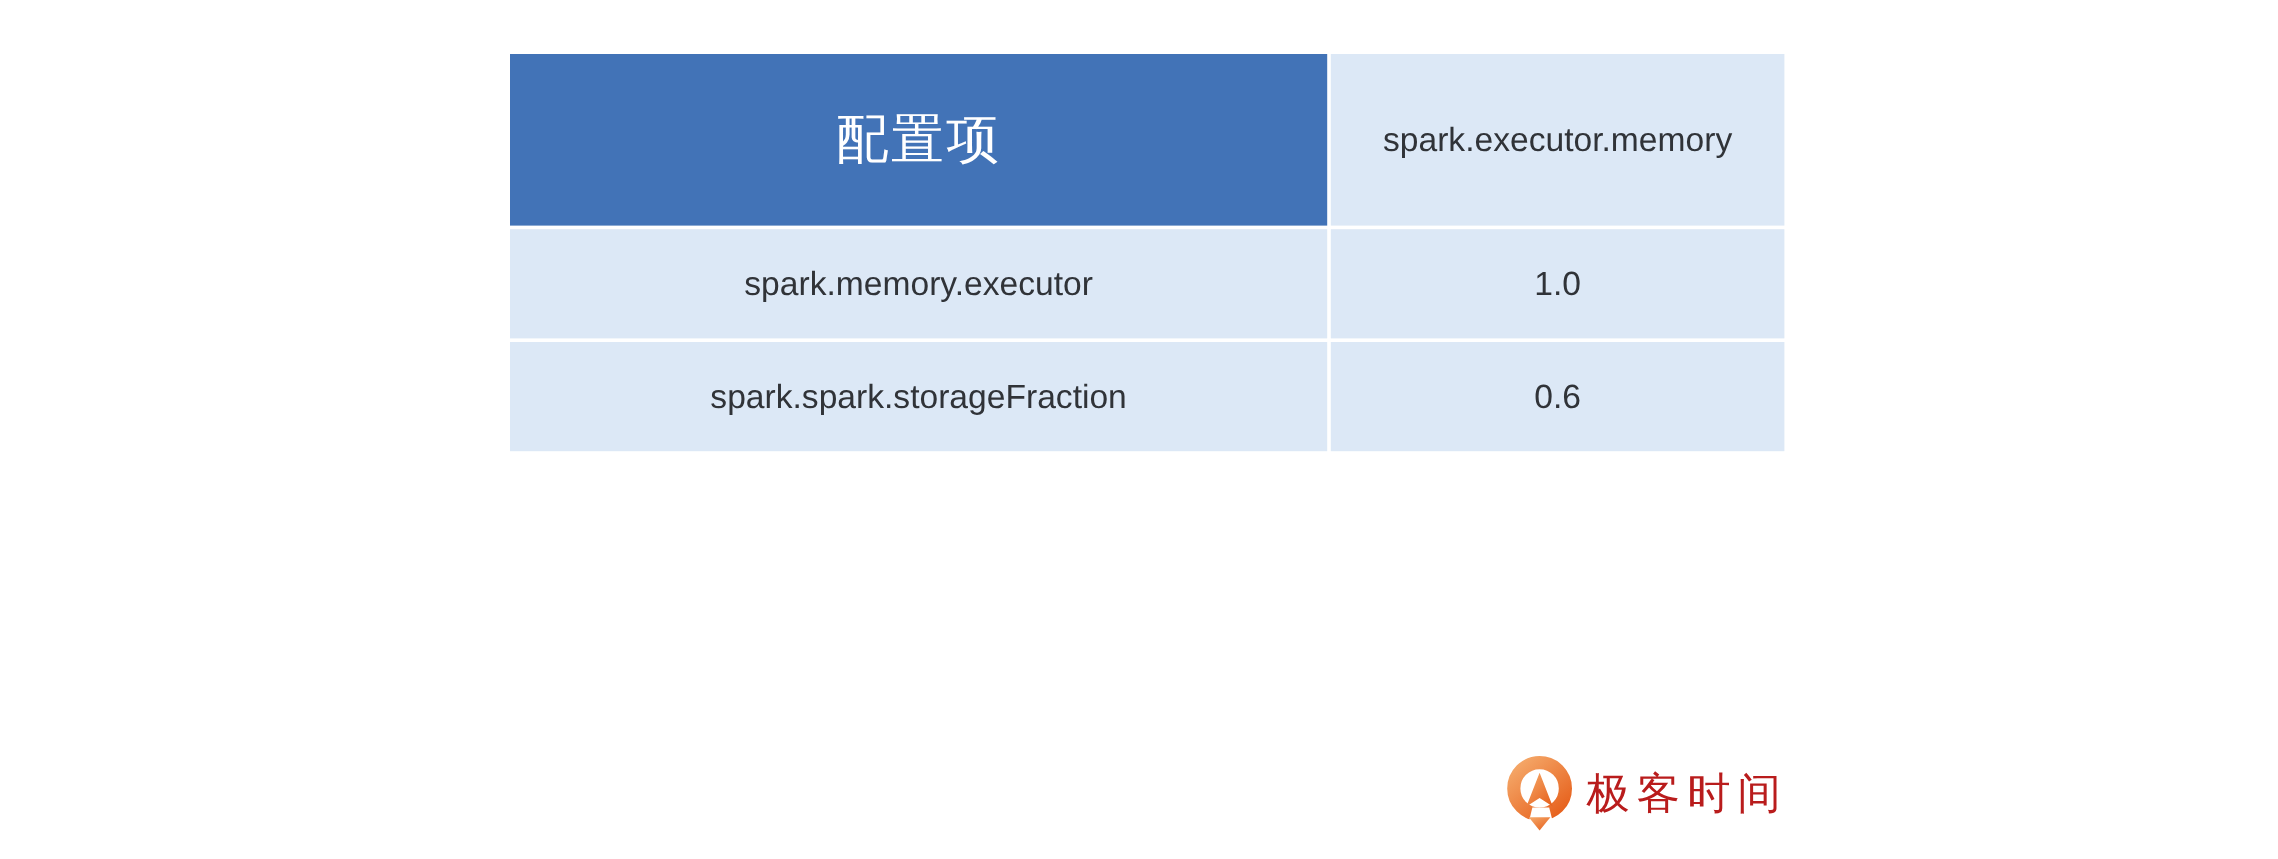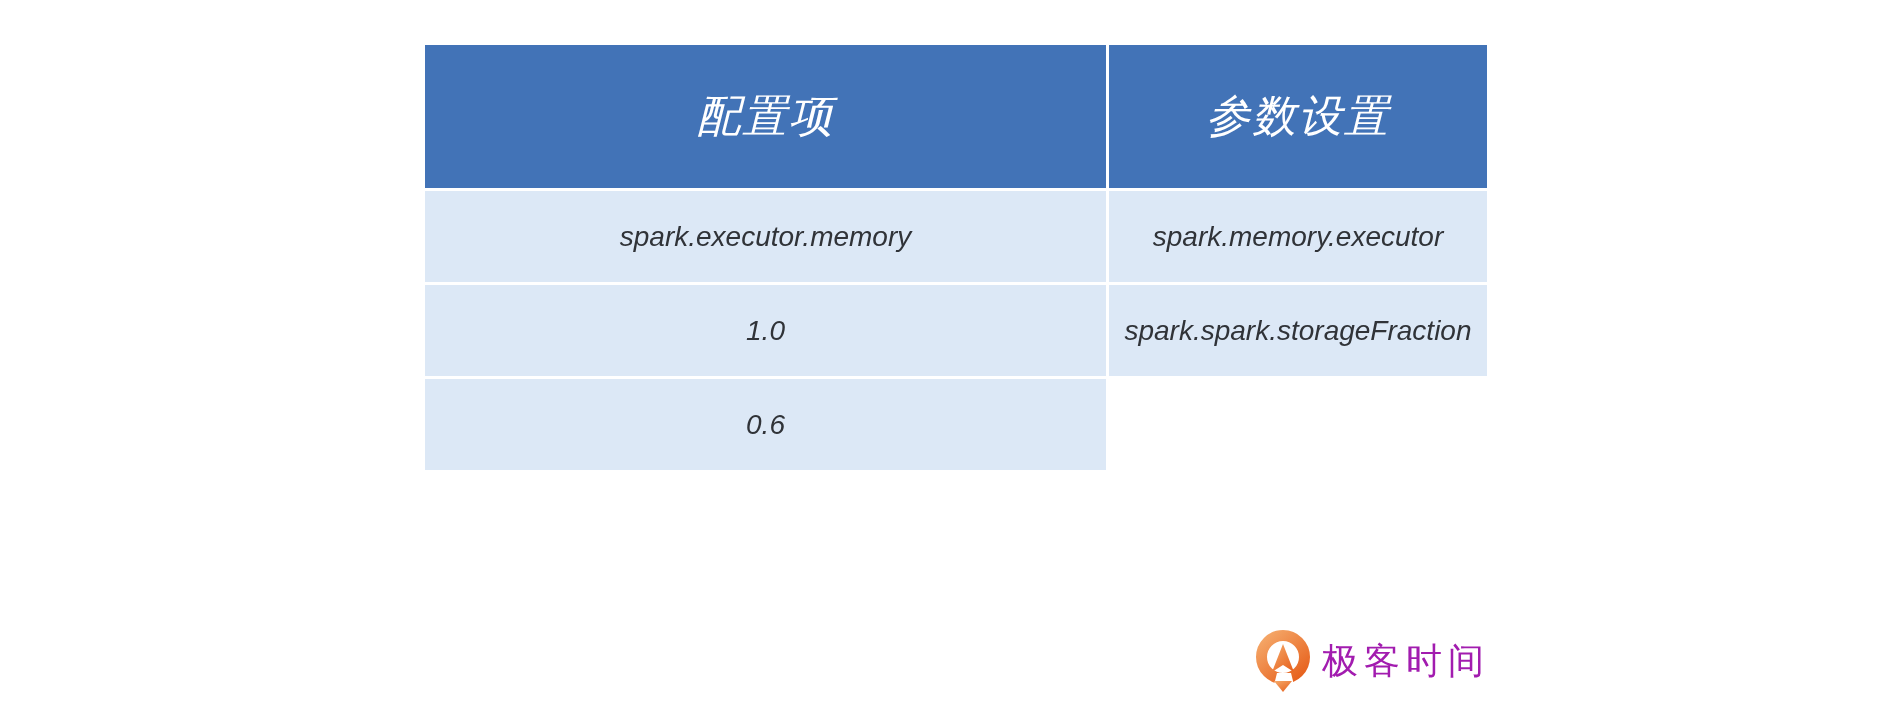--- a/index.html
+++ b/index.html
@@ -13,21 +13,20 @@
     width: 1898px; height: 716px; background: #ffffff;
   }
   .config-table {
     position: absolute; left: 425px; top: 45px;
     width: 1062px; height: 425px;
     display: grid;
     grid-template-columns: 681px 378px;
     grid-template-rows: 143px 1fr 1fr 1fr;
     gap: 3px;
     background: #ffffff; 
-    font-style: italic;
   }
   .cell {
     display: flex; align-items: center; justify-content: center;
     text-align: center;
     overflow: hidden;
   }
   .cell.th {
     background: #4273B7;
     color: #ffffff;
     font-size: 44px;
@@ -40,37 +39,36 @@
     font-size: 28px;
     font-weight: 400;
   }
   .logo {
     position: absolute; top: 629px; right: 408px;
     height: 64px;
     display: flex; align-items: center; gap: 10px;
   }
   .logo-icon-wrap { width: 58px; height: 64px; flex: 0 0 auto; }
   .logo-text {
-    color: #a21caf;
+    color: #b91c1c;
     font-size: 36px;
     font-weight: 500;
     letter-spacing: 6px;
     line-height: 64px;
     white-space: nowrap;
   }
 </style>
 </head>
 <body>
 
 <div class="canvas">
 
   <div class="config-table">
 
     <div class="cell th">配置项</div>
-    <div class="cell th">参数设置</div>
 
     <div class="cell td">spark.executor.memory</div>
 
     <div class="cell td">spark.memory.executor</div>
     <div class="cell td">1.0</div>
 
     <div class="cell td">spark.spark.storageFraction</div>
     <div class="cell td">0.6</div>
   </div>
 

